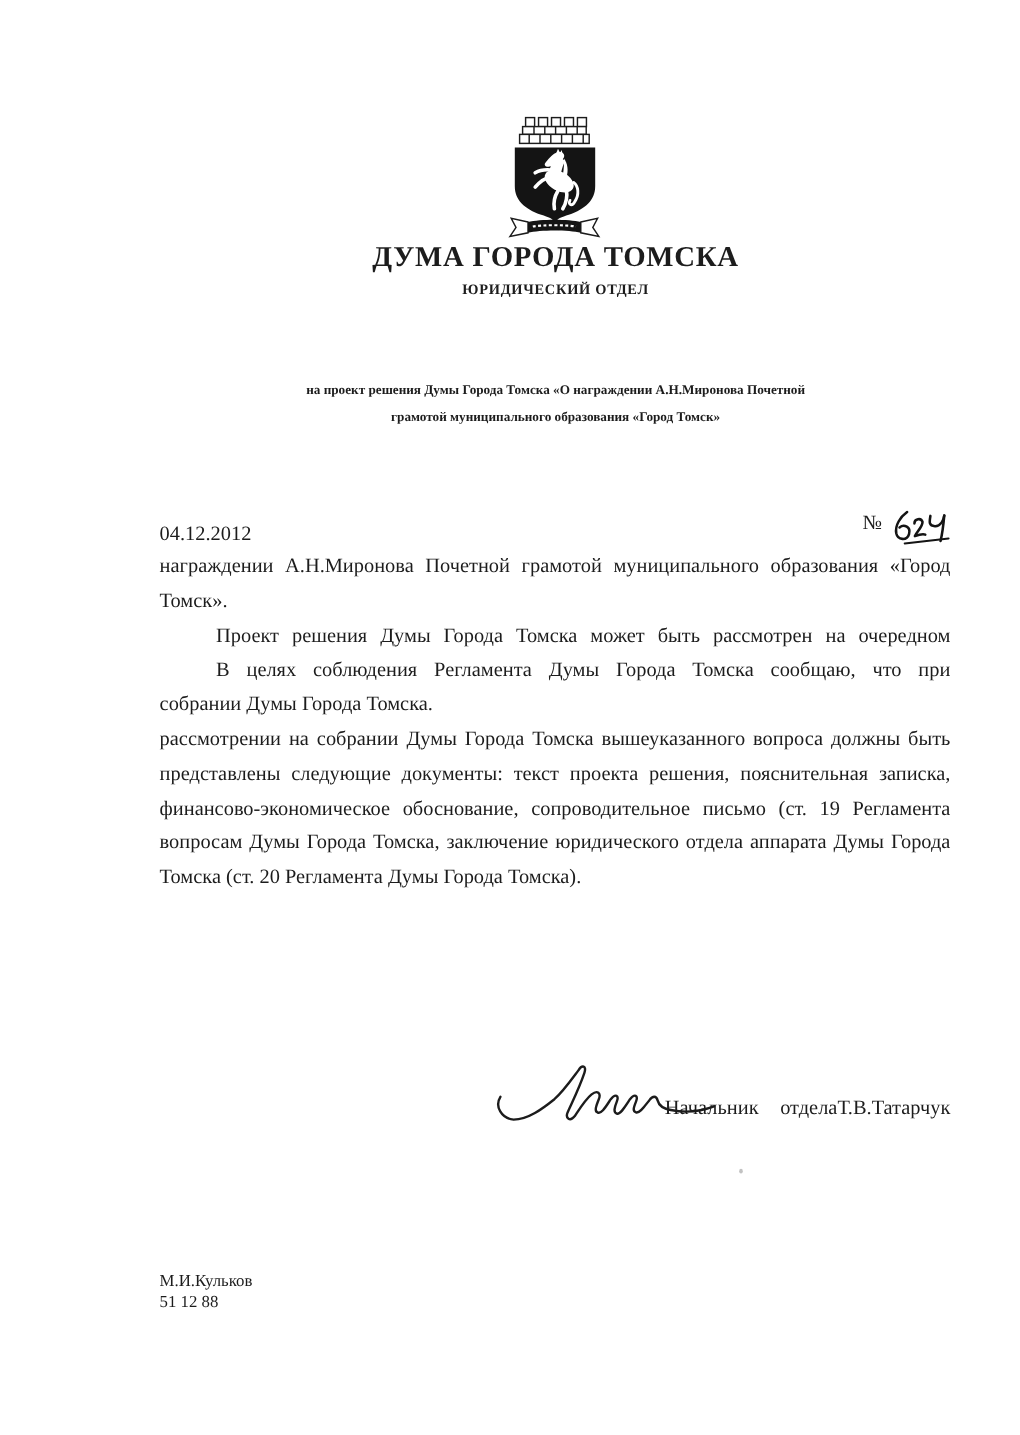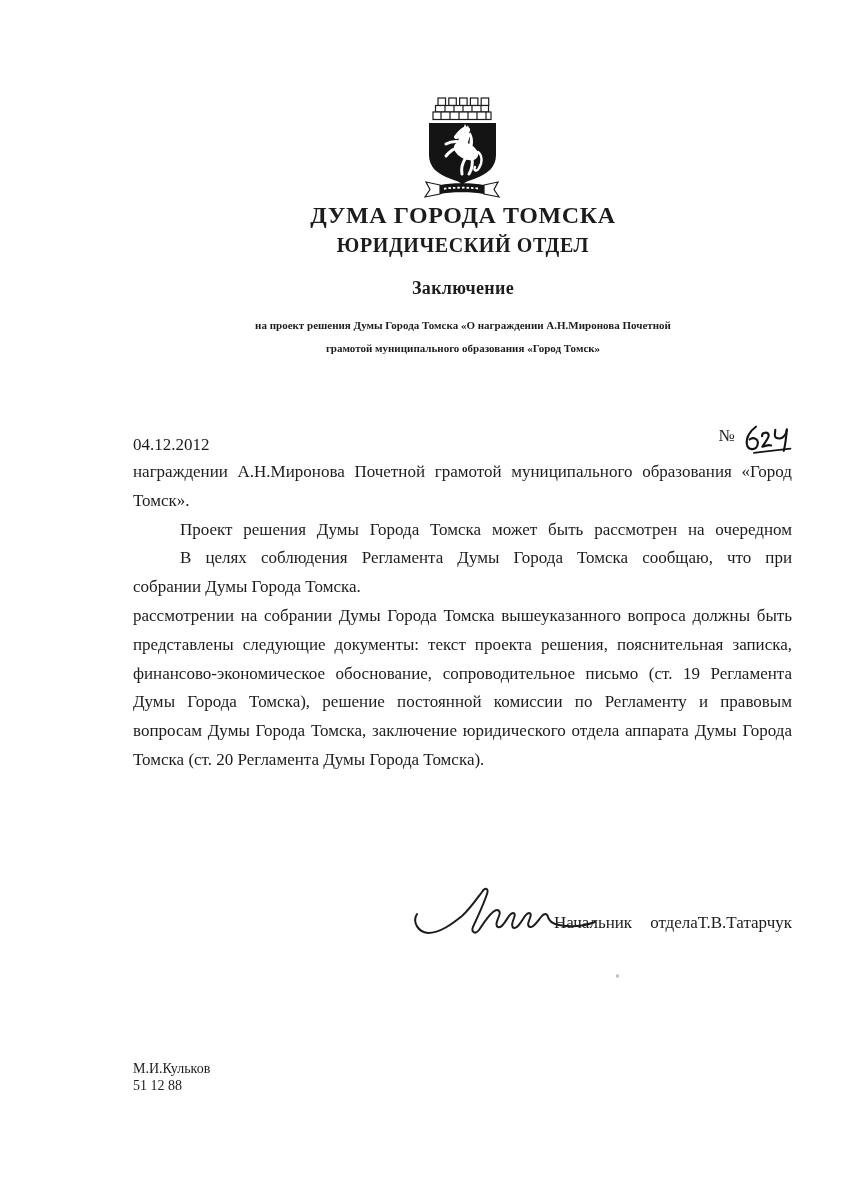--- a/index.html
+++ b/index.html
@@ -2,21 +2,21 @@
 <html><head>
 <meta charset="utf-8">
 <style>
   html,body{margin:0;padding:0;background:#ffffff;}
   .page{
     position:relative;width:850px;height:1196px;margin:0 auto;background:#ffffff;
     font-family:"Liberation Serif", serif;color:#1c1c1c;overflow:hidden;
   }
   .center-block{position:absolute;left:133px;width:660px;text-align:center;}
   .org{top:202px;font-size:24px;font-weight:bold;letter-spacing:0.6px;}
-  .dept{top:234px;font-size:20px;font-weight:bold;letter-spacing:0.6px;}
+  .dept{top:234px;font-size:12px;font-weight:bold;letter-spacing:0.6px;}
   .doctitle{top:278px;font-size:18px;font-weight:bold;letter-spacing:0.3px;}
   .subject{top:314px;font-size:11px;font-weight:bold;line-height:22.5px;}
   .daterow{
     position:absolute;top:423px;left:133px;width:659px;
     display:flex;justify-content:space-between;align-items:flex-end;font-size:17px;
   }
   .number-group{display:flex;align-items:flex-start;}
   .number-sign{font-size:17px;padding-top:3px;}
   .number-svg{margin-left:3px;margin-top:-2px;}
   .bodytext{
@@ -90,21 +90,20 @@
     <g>
       <path d="M20,90 L6,87 L10,94.5 L5,102 L20,99 Z" fill="#ffffff" stroke="#1c1c1c" stroke-width="1.2"></path>
       <path d="M64,90 L78,87 L74,94.5 L79,102 L64,99 Z" fill="#ffffff" stroke="#1c1c1c" stroke-width="1.2"></path>
       <path d="M20,90 C30,87.5 54,87.5 64,90 L64,99 C54,96.5 30,96.5 20,99 Z" fill="#141414"></path>
       <path d="M24,93.8 C32,92.3 52,92.3 60,93.8" stroke="#ffffff" stroke-width="1.8" stroke-dasharray="2.5 2" fill="none"></path>
     </g>
   </svg>
 
   <div class="center-block org">ДУМА ГОРОДА ТОМСКА</div>
   <div class="center-block dept">ЮРИДИЧЕСКИЙ ОТДЕЛ</div>
-  <div class="center-block doctitle">Заключение</div>
   <div class="center-block subject">
     <div>на проект решения Думы Города Томска «О награждении А.Н.Миронова Почетной</div>
     <div>грамотой муниципального образования «Город Томск»</div>
   </div>
 
   <div class="daterow">
     <span>04.12.2012</span>
     <span class="number-group">
       <span class="number-sign">№</span>
       <svg class="number-svg" width="54" height="34" viewBox="0 0 56 34" aria-label="624">
@@ -121,21 +120,20 @@
 
   <div class="bodytext">
     <div class="jline">награждении А.Н.Миронова Почетной грамотой муниципального образования «Город</div>
     <div class="jline last">Томск».</div>
     <div class="jline first">Проект решения Думы Города Томска может быть рассмотрен на очередном</div>
     <div class="jline first">В целях соблюдения Регламента Думы Города Томска сообщаю, что при</div>
     <div class="jline last">собрании Думы Города Томска.</div>
     <div class="jline">рассмотрении на собрании Думы Города Томска вышеуказанного вопроса должны быть</div>
     <div class="jline">представлены следующие документы: текст проекта решения, пояснительная записка,</div>
     <div class="jline">финансово-экономическое обоснование, сопроводительное письмо (ст. 19 Регламента</div>
-    <div class="jline">Думы Города Томска), решение постоянной комиссии по Регламенту и правовым</div>
     <div class="jline">вопросам Думы Города Томска, заключение юридического отдела аппарата Думы Города</div>
     <div class="jline last">Томска (ст. 20 Регламента Думы Города Томска).</div>
   </div>
 
   <div class="sigrow">
     <span class="sig-pos">
       <span>Начальник</span><span class="w2">отдела</span>
     </span>
     <span>Т.В.Татарчук</span>
   </div>

